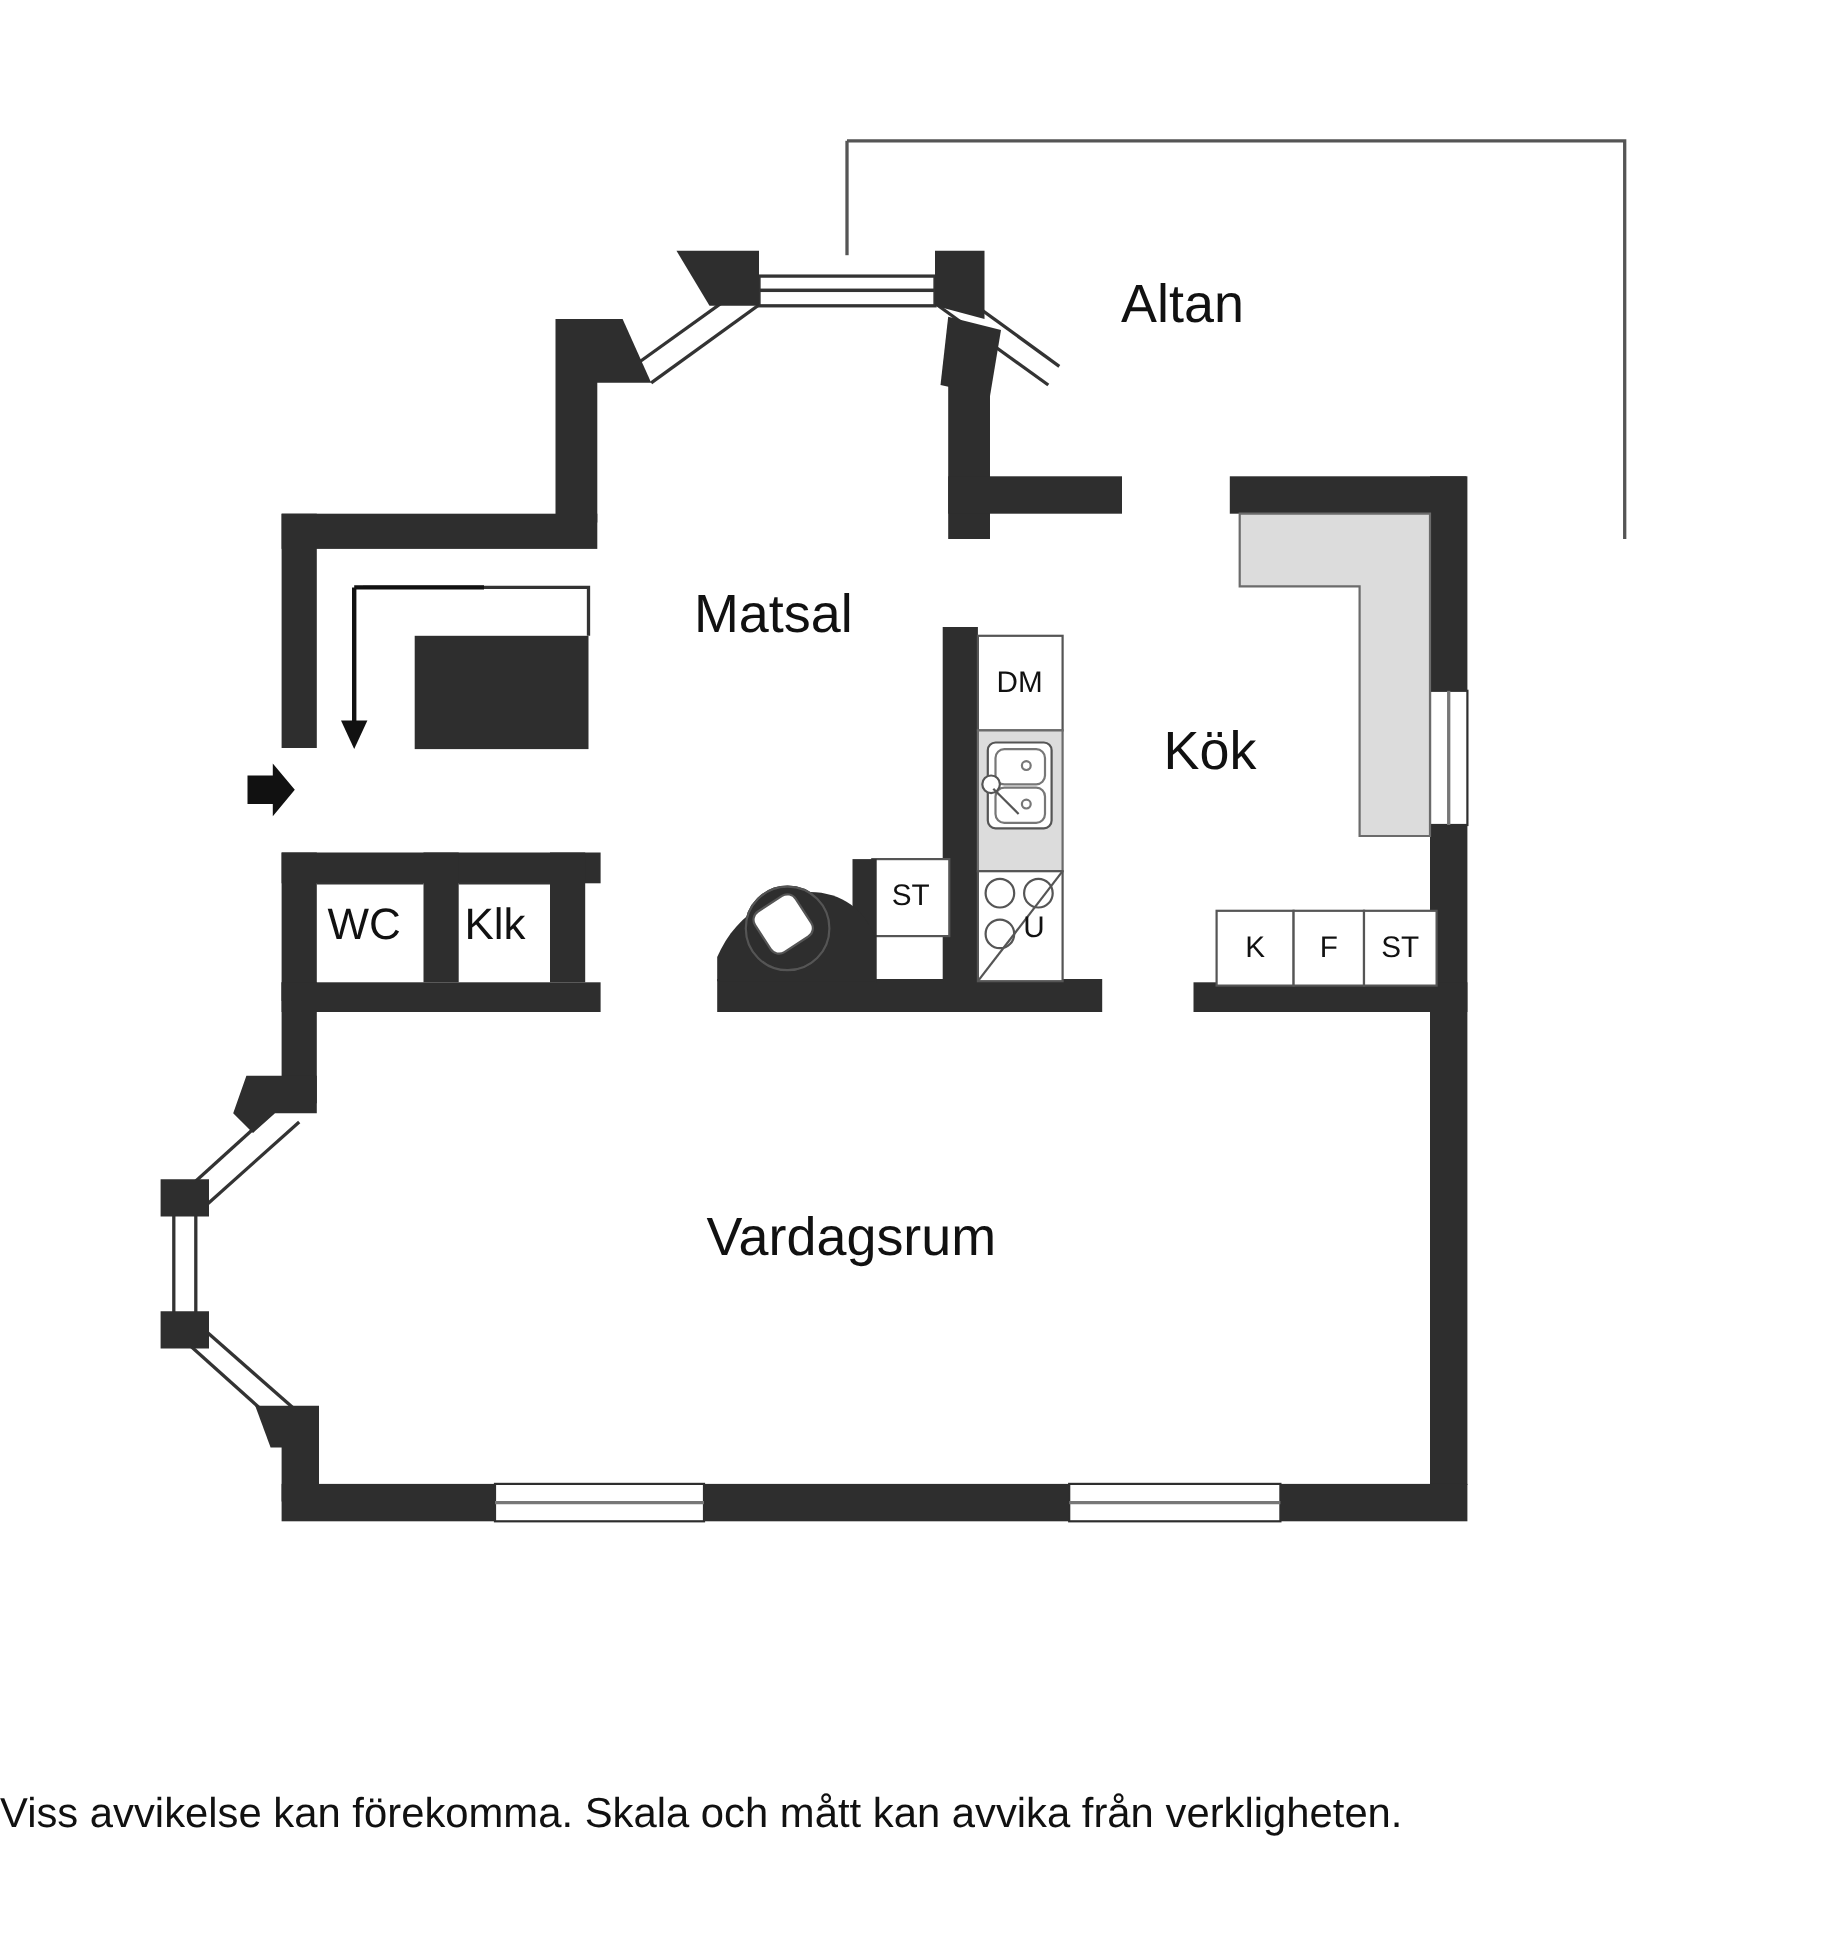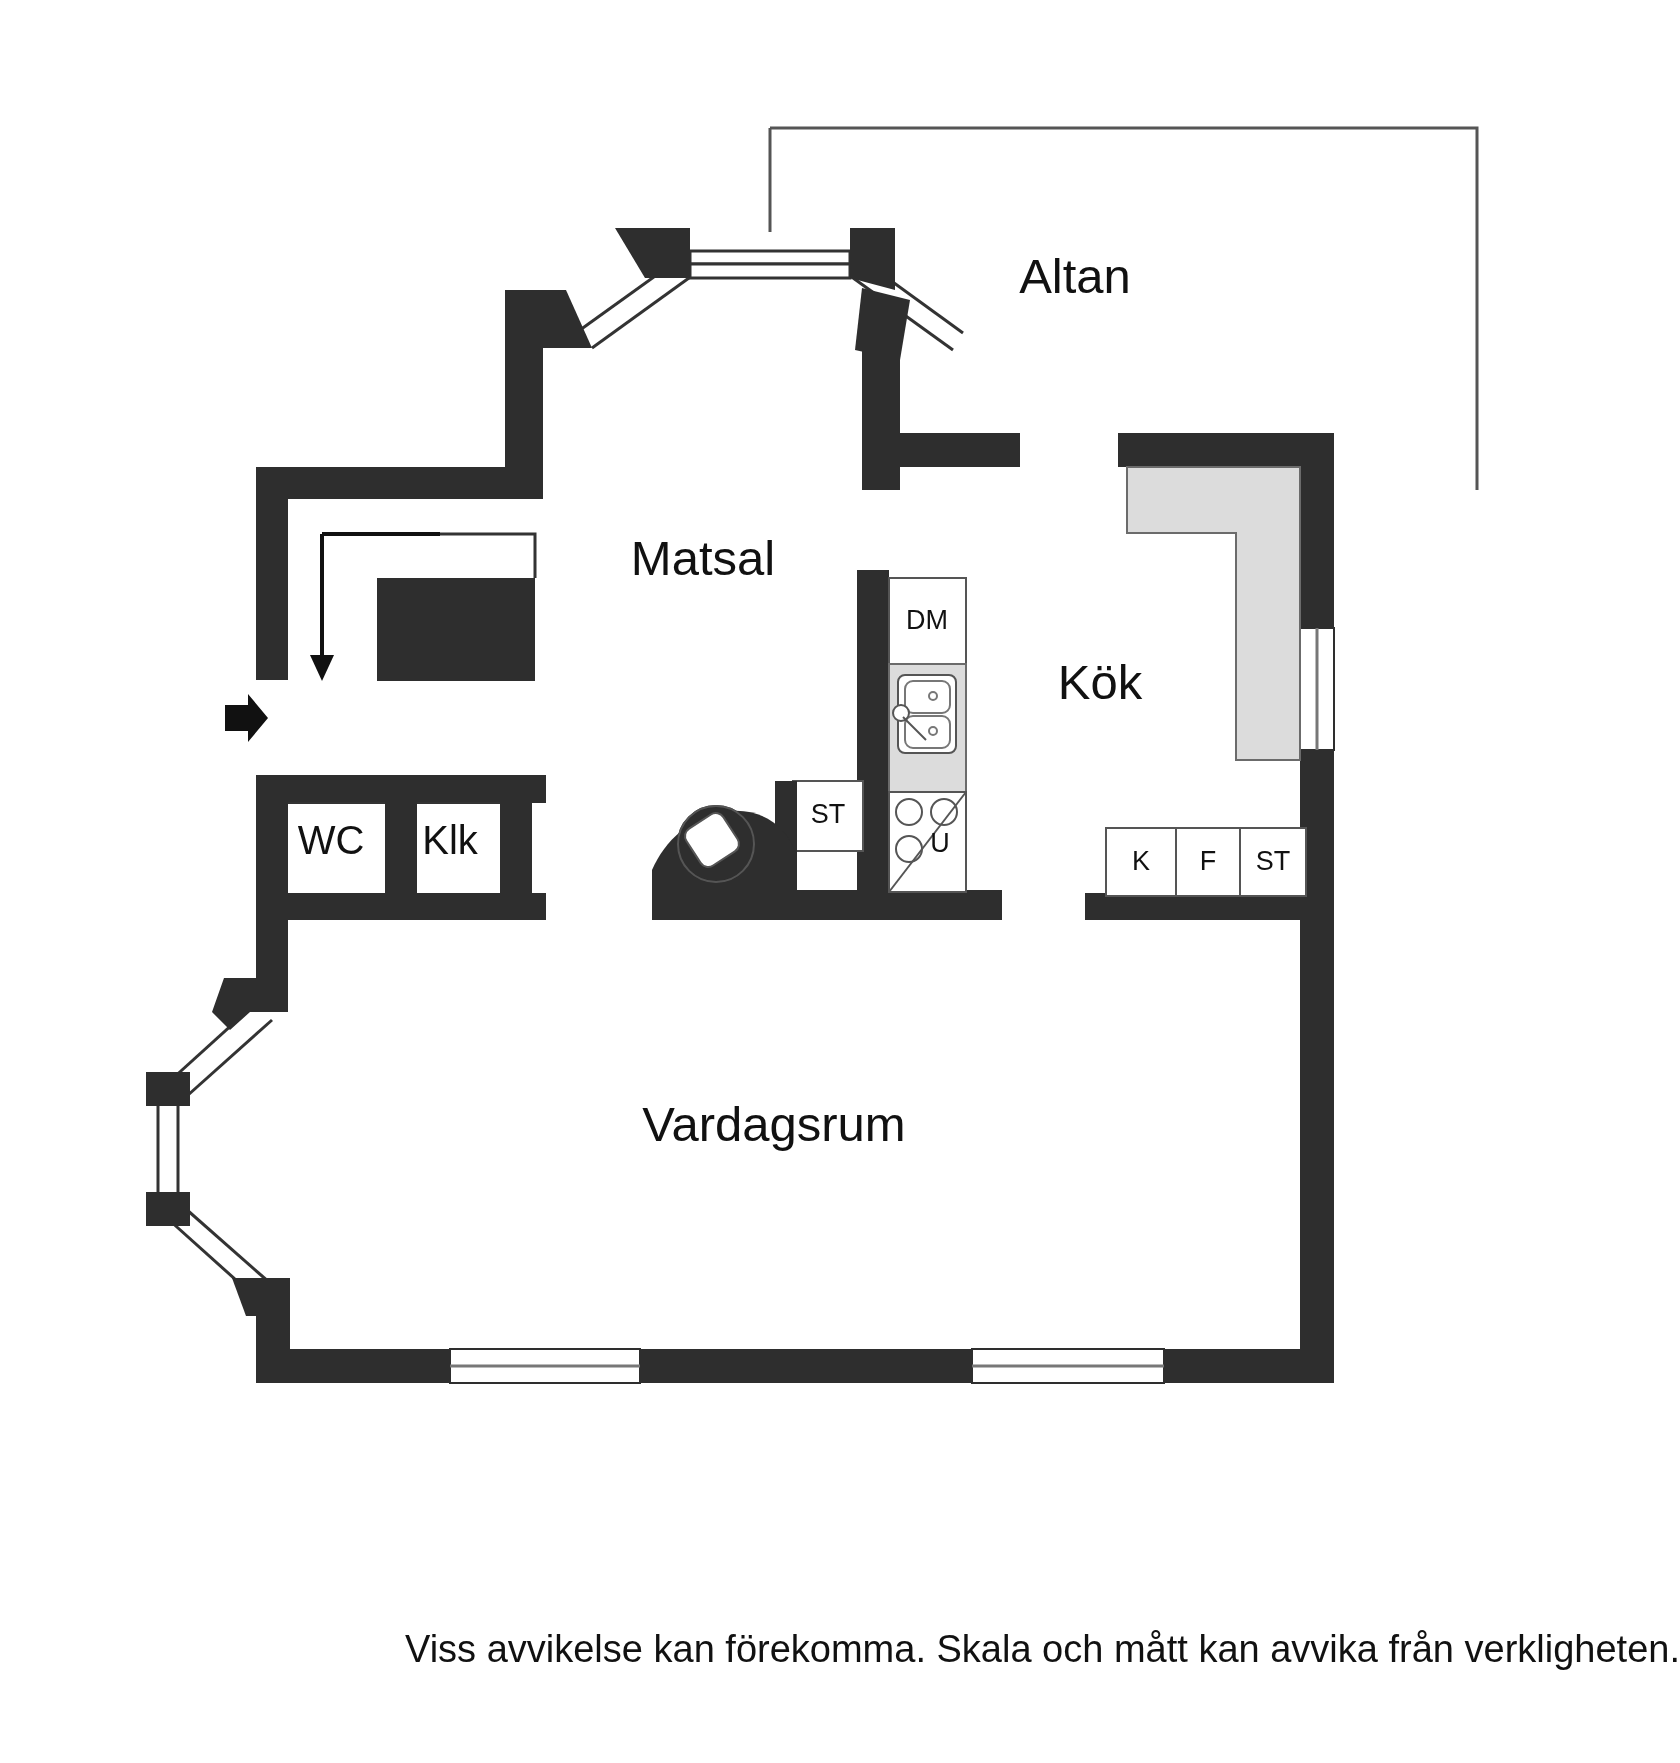--- a/index.html
+++ b/index.html
@@ -38,21 +38,21 @@
     font-size: 27px;
     fill: #111111;
     text-anchor: middle;
     dominant-baseline: middle;
   }
   .disclaimer {
     position: absolute;
     left: 0;
     top: 1628px;
     width: 1680px;
-    text-align: right;
+    text-align: left;
     font-family: "Liberation Sans", sans-serif;
     font-size: 38px;
     color: #111111;
     letter-spacing: 0px;
   }
 </style>
 </head>
 <body>
 
 <div id="floorplan-stage">

